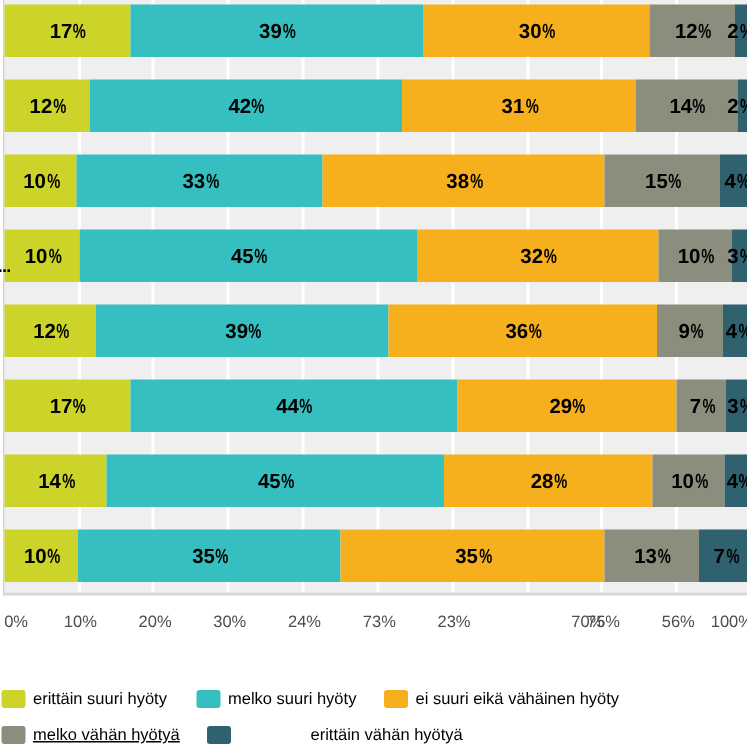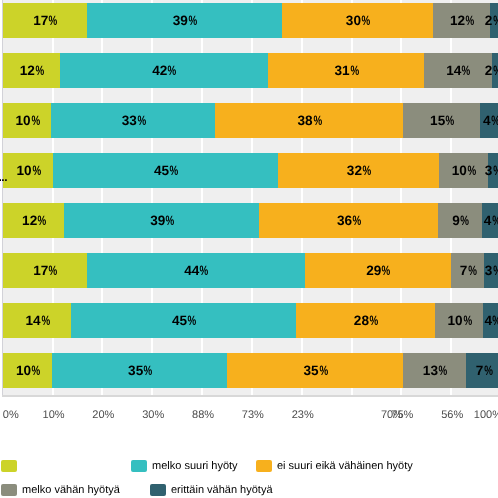--- a/index.html
+++ b/index.html
@@ -137,46 +137,47 @@
         <div class="vlabel" style="left: 480.61px;">7<span class="pct">%</span></div>
       </div>
     </div>
   <div class="ellipsis" style="left: -1.5px; top: 170px;">...</div>
   <div class="xaxis"></div>
   <div class="ticks" id="ticks">
       <div class="tick" style="left: 2.8px; transform: translateZ(0px);">0%</div>
       <div class="tick" style="left: 52.65px;">10%</div>
       <div class="tick" style="left: 102.48px;">20%</div>
       <div class="tick" style="left: 152.31px;">30%</div>
-      <div class="tick" style="left: 202.14px;">88%</div>
+      <div class="tick" style="left: 202.14px;">24%</div>
       <div class="tick" style="left: 251.97px;">73%</div>
       <div class="tick" style="left: 301.8px;">23%</div>
       <div class="tick" style="left: 347px; margin-left: 44px;">70%</div>
       <div class="tick" style="left: 401.46px;">75%</div>
       <div class="tick" style="left: 451.29px;">56%</div>
       <div class="tick" style="left: 473.859px; transform: translateZ(0px);">100%</div>
     </div>
   <div class="legend" id="legend">
       <div class="legrow" style="top: 454px;">
         <div class="legitem" style="position: absolute; left: 1px; top: 6px;">
           <div class="sw" style="background: rgb(204, 211, 41);"></div>
+          <span class="legtext">erittäin suuri hyöty</span>
         </div>
         <div class="legitem" style="position: absolute; left: 256px; top: 6px;">
           <div class="sw" style="background: rgb(247, 176, 29);"></div>
           <span class="legtext">ei suuri eikä vähäinen hyöty</span>
         </div>
         <div class="legitem" style="position: absolute; left: 131px; top: 6px;">
           <div class="sw" style="background: rgb(53, 191, 192);"></div>
           <span class="legtext">melko suuri hyöty</span>
         </div>
       </div>
       <div class="legrow" style="top: 478px;">
-        <div class="legitem" style="position: absolute; left: 1px; top: 6px;">
+        <div class="legitem" style="position: absolute; left: 1px; top: 6px; text-decoration: underline;">
           <div class="sw" style="background: rgb(139, 141, 125);"></div>
           <span class="legtext">melko vähän hyötyä</span>
         </div>
-        <div class="legitem" style="position: absolute; left: 150px; top: 6px;">
+        <div class="legitem" style="position: absolute; left: 138px; top: 6px; gap: 48px;">
           <div class="sw" style="background: rgb(48, 97, 111);"></div>
           <span class="legtext">erittäin vähän hyötyä</span>
         </div>
       </div>
     </div>
 </div>
 
 </body></html>

